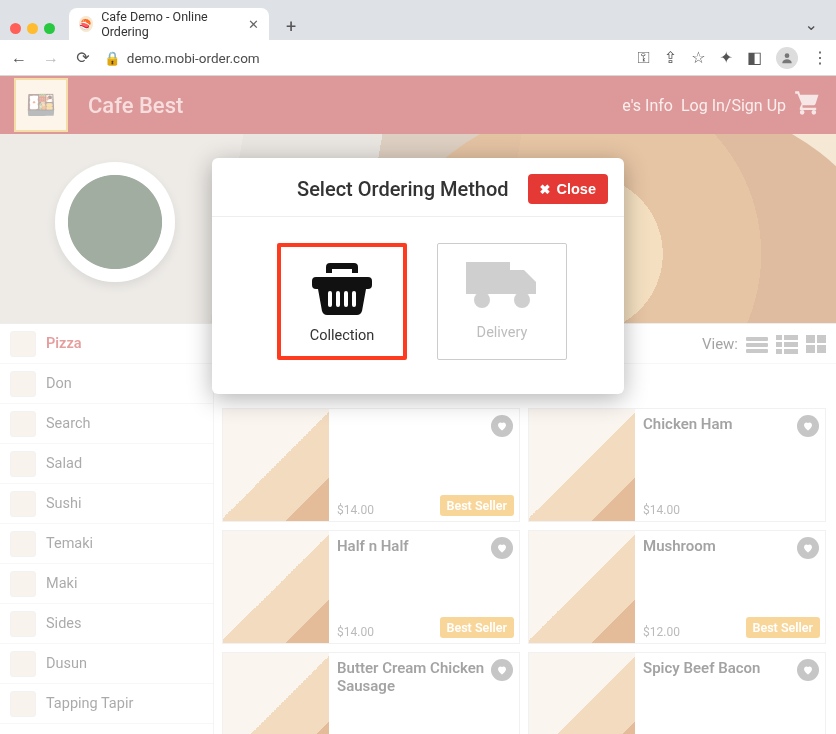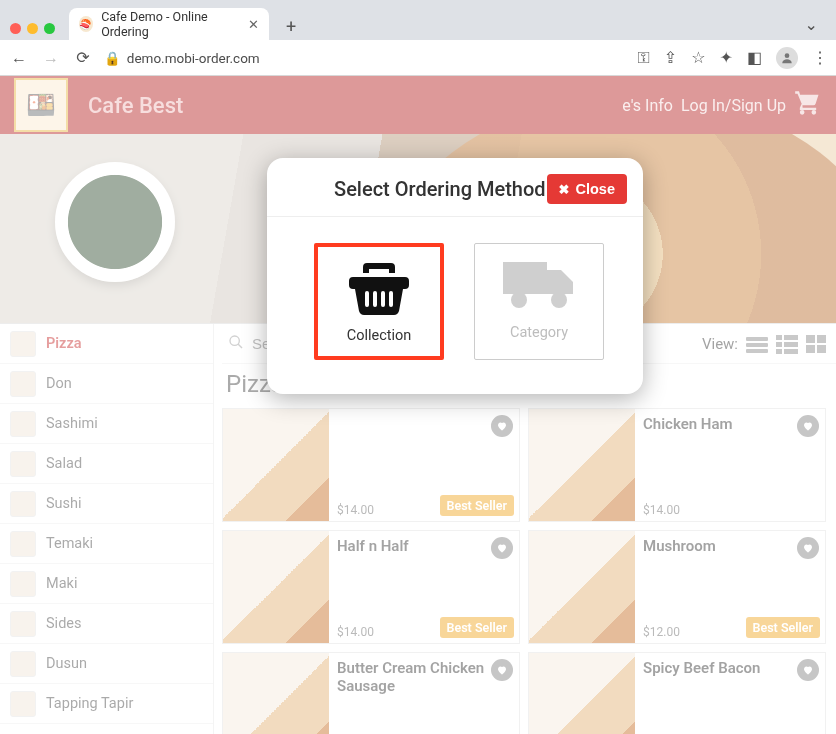--- a/index.html
+++ b/index.html
@@ -49,21 +49,21 @@
   .card{border:1px solid #e1e1e1; display:flex; height:114px; position:relative; background:#fff;}
   .card .thumb{width:106px; background:linear-gradient(135deg,#f4e9db 0 50%,#e2b072 50% 80%,#c56a1f 80% 100%);}
   .card .info{flex:1; padding:6px 6px 4px 8px; display:flex; flex-direction:column;}
   .card .name{font-size:15px; font-weight:600; color:#333;}
   .card .price{margin-top:auto; font-size:12px; color:#666;}
   .heart{position:absolute; top:6px; right:6px; width:22px;height:22px; border-radius:50%; background:#808080; display:flex; align-items:center; justify-content:center;}
   .heart svg{width:12px;height:12px; fill:#fff;}
   .badge{position:absolute; bottom:5px; right:5px; background:#f0a41e; color:#fff; font-size:12.5px; padding:3px 7px; border-radius:3px; font-weight:600;}
   
   .overlay{position:absolute; inset:76px 0 0 0; background:rgba(255,255,255,.55); z-index:20;}
-  .modal{position:absolute; left:50%; top:158px; transform:translateX(-50%); width:376px; background:#fff; border-radius:16px; box-shadow:0 5px 25px rgba(0,0,0,.3); z-index:30;margin-left:37px;}
+  .modal{position:absolute; left:50%; top:158px; transform:translateX(-50%); width:412px; background:#fff; border-radius:6px; box-shadow:0 5px 25px rgba(0,0,0,.3); z-index:30;}
   .modal-head{display:flex; align-items:center; padding:16px 16px 12px 16px; border-bottom:1px solid #eee;}
   .modal-title{flex:1; text-align:center; font-size:20px; color:#333; font-weight:500; padding-left:50px;}
   .close-btn{background:#e53935; color:#fff; border:none; padding:7px 12px; border-radius:4px; font-size:14.5px; font-weight:600; display:flex; align-items:center; gap:6px;}
   .close-btn .x{font-size:13px; font-weight:900;}
   .modal-body{display:flex; gap:30px; justify-content:center; padding:26px 12px 34px 20px;}
   .opt{border:1px solid #ccc; width:130px; padding:10px 6px 12px 6px; display:flex; flex-direction:column; align-items:center; gap:8px; border-radius:2px;}
   .opt.selected{border:4px solid #ff3b1f;}
   .opt .lbl{font-size:14.5px; color:#333;}
   .opt.disabled .lbl{color:#bdbdbd;}
   .basket svg{width:64px;height:58px;}
@@ -139,21 +139,21 @@
       <div class="side-item active">
         <div class="side-ico"></div>
         <span>Pizza</span>
       </div>
       <div class="side-item">
         <div class="side-ico"></div>
         <span>Don</span>
       </div>
       <div class="side-item">
         <div class="side-ico"></div>
-        <span>Sashimi</span>
+        <span>Search</span>
       </div>
       <div class="side-item">
         <div class="side-ico"></div>
         <span>Salad</span>
       </div>
       <div class="side-item">
         <div class="side-ico"></div>
         <span>Sushi</span>
       </div>
       <div class="side-item">
@@ -306,16 +306,16 @@
           </svg></div>
         <div class="lbl">Collection</div>
       </div>
       <div class="opt disabled">
         <div class="truck"><svg viewBox="0 0 80 58">
             <rect x="4" y="8" width="44" height="32" fill="#cfcfcf"></rect>
             <path fill="#cfcfcf" d="M48 16h14l12 12v12H48z"></path>
             <circle cx="20" cy="46" r="8" fill="#cfcfcf"></circle>
             <circle cx="60" cy="46" r="8" fill="#cfcfcf"></circle>
           </svg></div>
-        <div class="lbl">Category</div>
+        <div class="lbl">Delivery</div>
       </div>
     </div>
 </div>
 
 </body></html>

